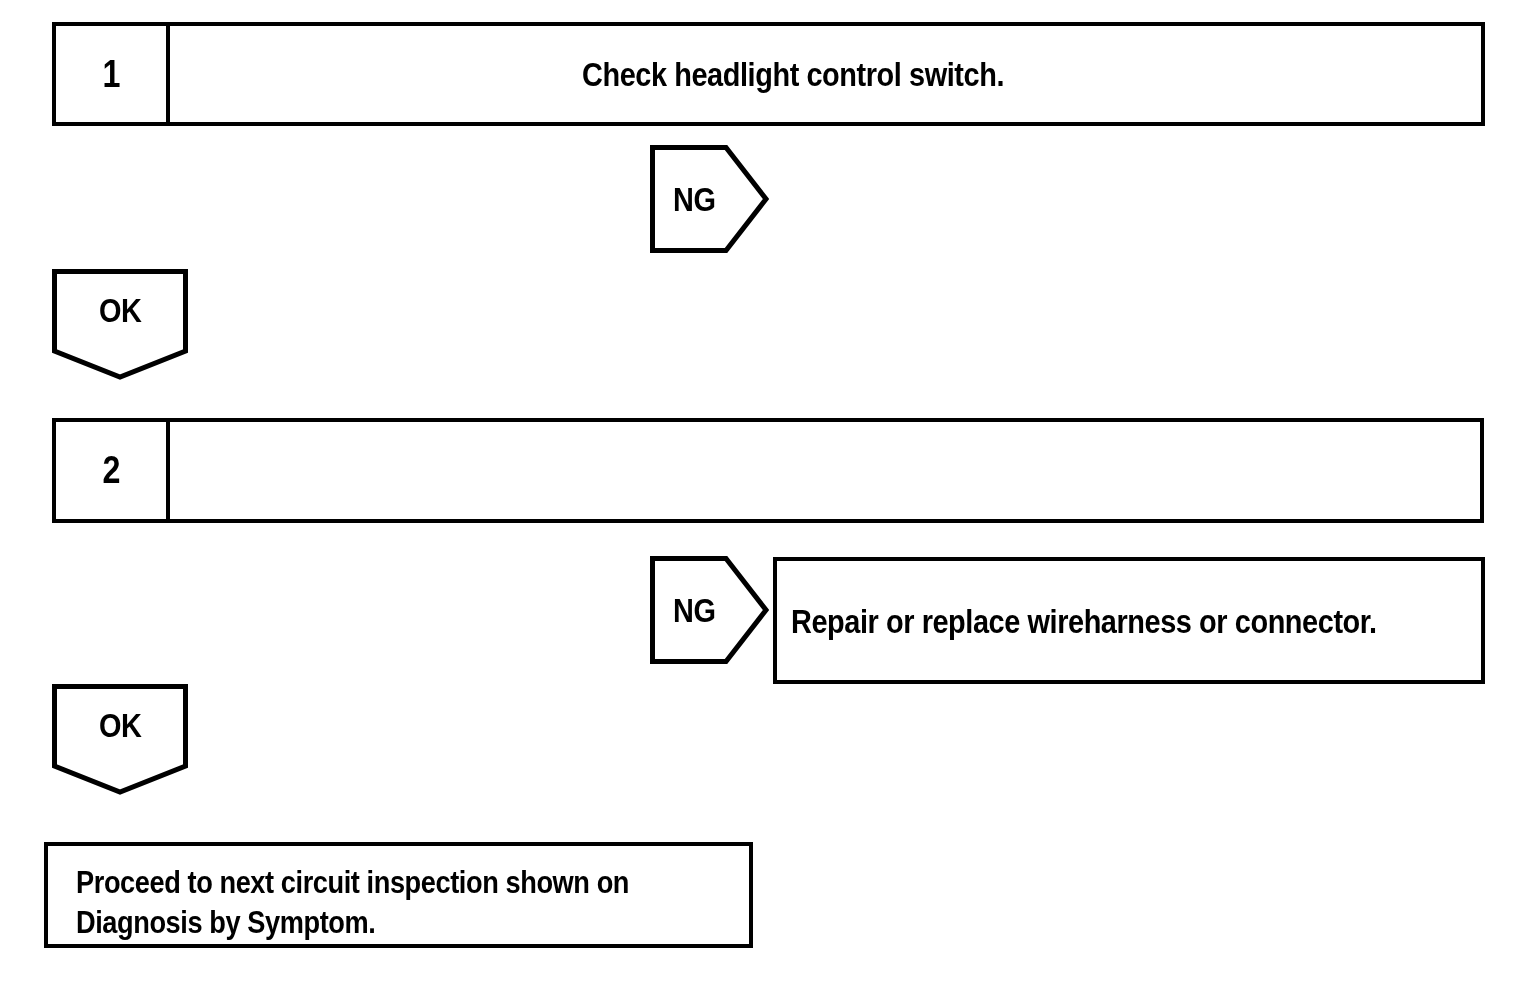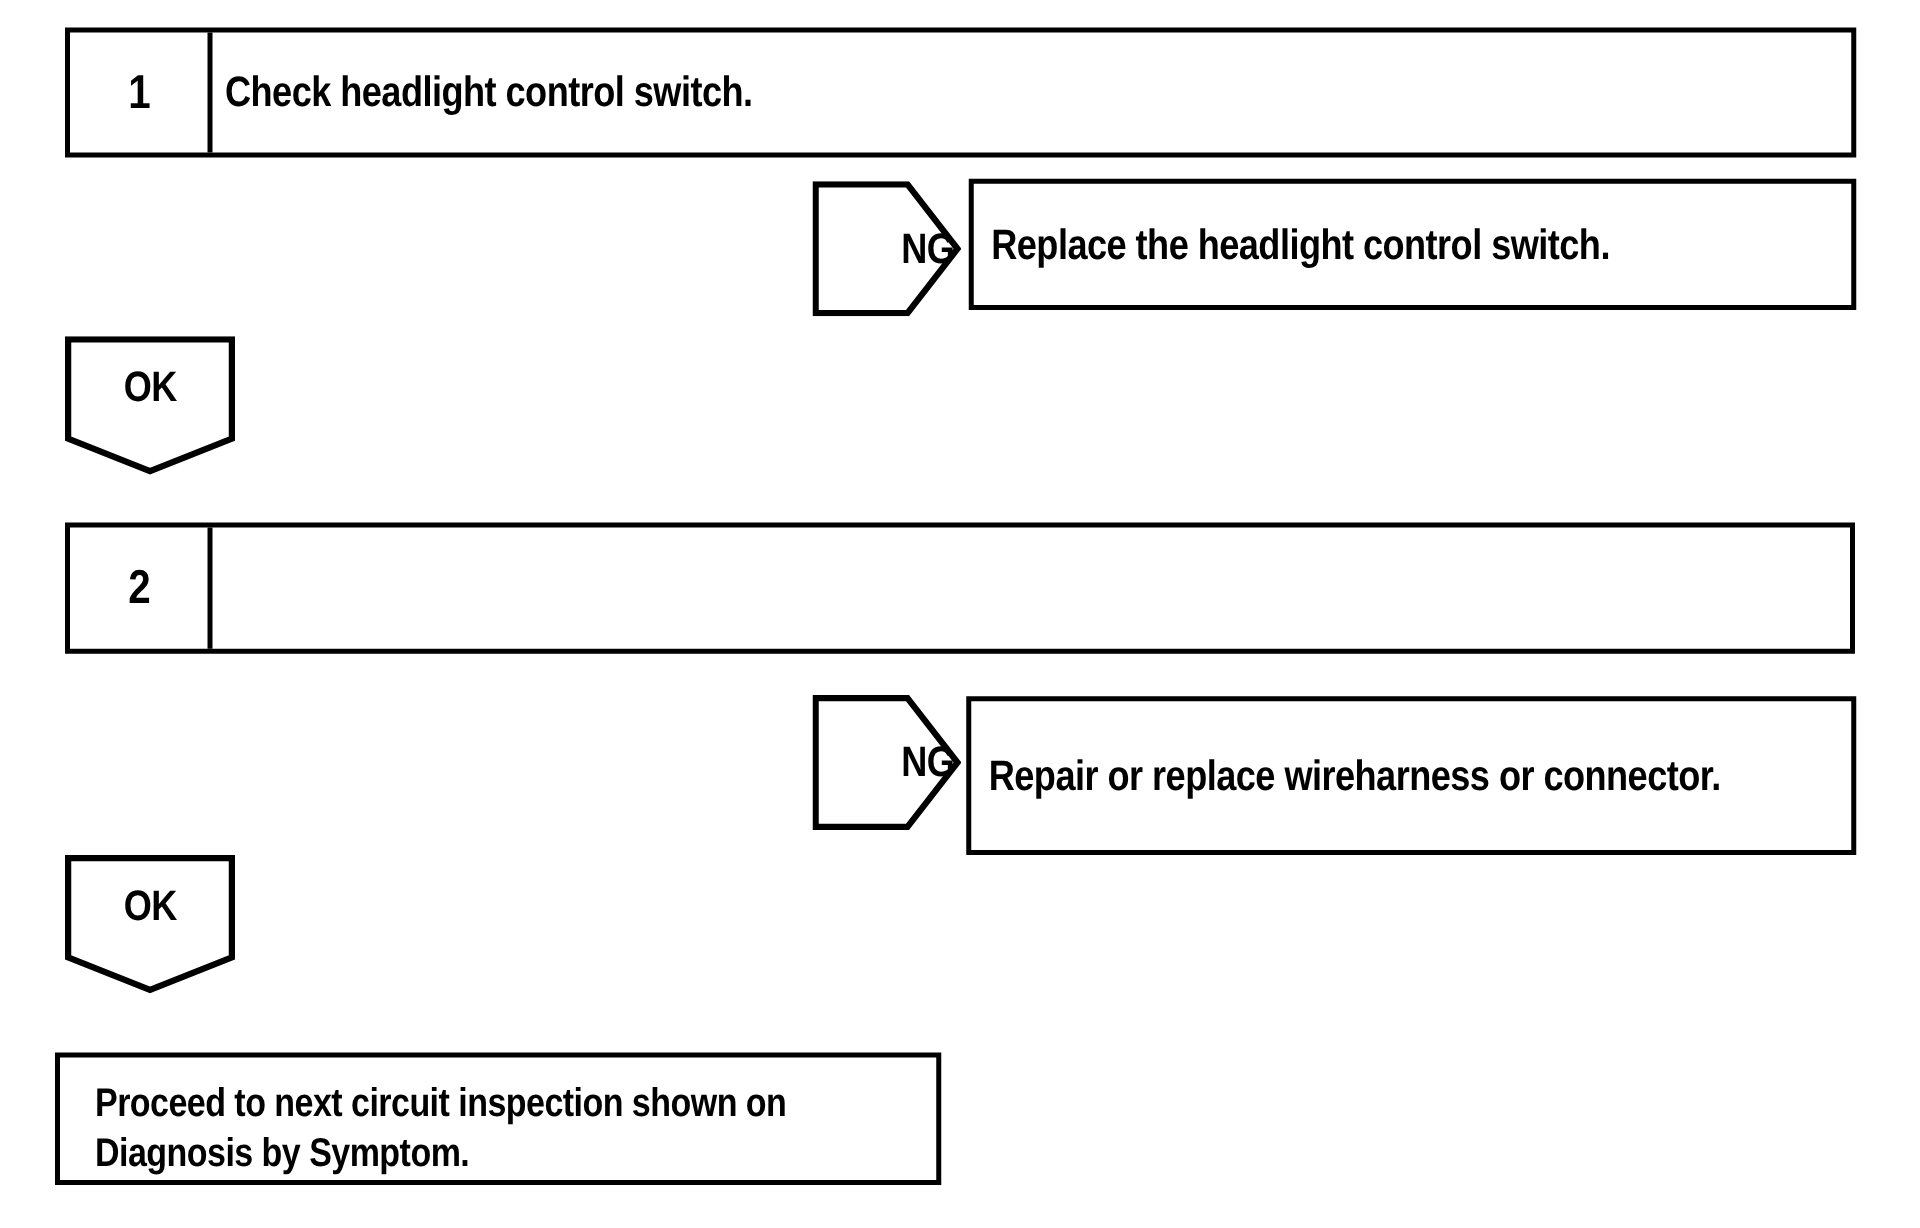--- a/index.html
+++ b/index.html
@@ -33,20 +33,21 @@
     align-items: center;
     justify-content: center;
     flex: 0 0 auto;
   }
   .instr-cell {
     flex: 1 1 auto;
     display: flex;
     align-items: center;
     padding-left: 10px;
     overflow: hidden;
+    justify-content: center;
   }
   .condensed {
     display: inline-block;
     white-space: pre;
     transform: scaleX(0.85);
     transform-origin: 0 50%;
     letter-spacing: -0.5px;
   }
   .txt {
     font-size: 34px;
@@ -68,21 +69,21 @@
   .connector { position: absolute; }
   .connector svg { position: absolute; left: 0; top: 0; display: block; }
   .connector-label {
     position: absolute;
     display: flex;
     align-items: center;
     justify-content: center;
     font-size: 34px;
   }
   .ng-connector { width: 119px; height: 108px; }
-  .ng-connector .connector-label { left: 0; top: 0; width: 96px; height: 108px; margin-left: 48px; }
+  .ng-connector .connector-label { left: 0; top: 0; width: 96px; height: 108px; }
   .ok-connector { width: 136px; height: 111px; }
   .ok-connector .connector-label { left: 4px; top: 0; width: 136px; height: 82px; }
 </style>
 </head>
 <body>
 
 <div id="page">
 
   <div class="box step-box" style="left:52px; top:22px; width:1433px; height:104px;">
     <div class="num-cell">
@@ -95,23 +96,20 @@
 
   <div class="connector ng-connector" style="left:650px; top:145px;">
     <svg width="119" height="108" viewBox="0 0 119 108">
       <polygon points="2.5,2.5 76,2.5 116,54 76,105.5 2.5,105.5" fill="#ffffff" stroke="#000000" stroke-width="5"></polygon>
     </svg>
     <span class="connector-label">
         <span class="condensed">NG</span>
       </span>
   </div>
 
-  <div class="box result-box" style="left:775px; top:143px; width:710px; height:105px;">
-    <span class="txt condensed">Replace the headlight control switch.</span>
-  </div>
 
   <div class="connector ok-connector" style="left:52px; top:269px;">
     <svg width="136" height="111" viewBox="0 0 136 111">
       <polygon points="2.5,2.5 133.5,2.5 133.5,82 68,108 2.5,82" fill="#ffffff" stroke="#000000" stroke-width="5"></polygon>
     </svg>
     <span class="connector-label">
         <span class="condensed">OK</span>
       </span>
   </div>
 

